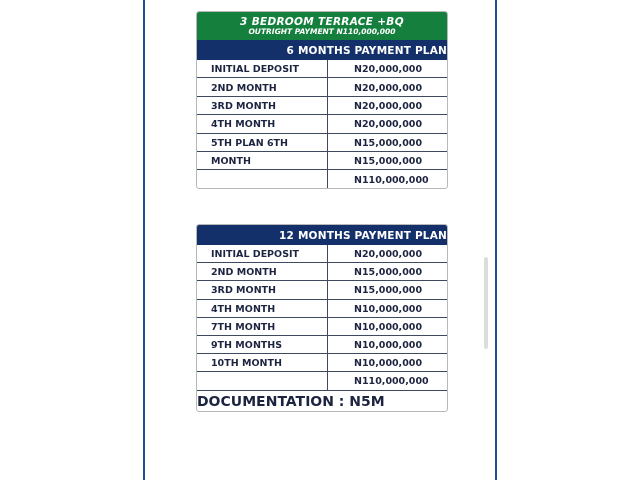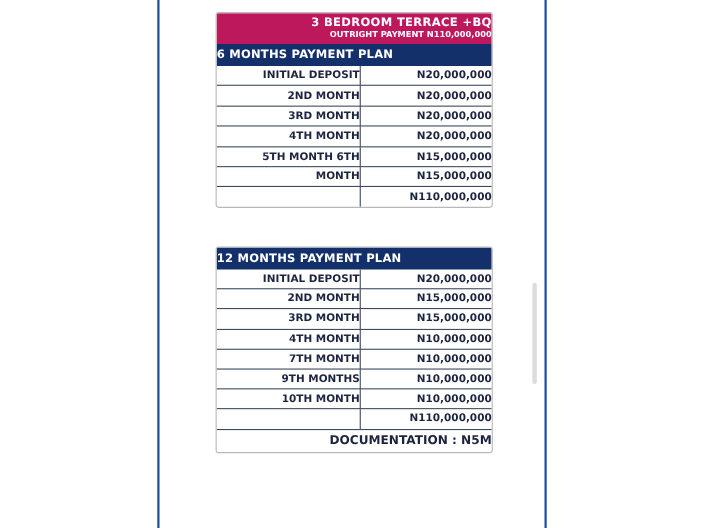--- a/index.html
+++ b/index.html
@@ -20,42 +20,42 @@
       width: 4px; height: 92px; background: #dcdcdc; border-radius: 2px;
     }
     .card {
       position: absolute; left: 196px; width: 250px;
       border: 1px solid #b8b8b8; border-radius: 3px; overflow: hidden;
       background: #fff;
     }
     .card1 { top: 11px; }
     .card2 { top: 224px; }
     .title-red {
-      background: #be185d; color: #fff; text-align: right;
-      height: 28px; box-sizing: border-box; padding-top: 3px;
+      background: #15803d; color: #fff; text-align: center;
+      height: 28px; box-sizing: border-box; padding-top: 3px; font-style: italic;
     }
     .title-red .main { font-size: 10.5px; font-weight: bold; letter-spacing: 0.3px; line-height: 12px; }
     .title-red .sub { font-size: 7.5px; font-weight: bold; line-height: 10px; }
     .plan-header {
-      background: #13306b; color: #fff; text-align: left;
+      background: #13306b; color: #fff; text-align: right;
       font-size: 10.5px; font-weight: bold; height: 20px; line-height: 20px;
       letter-spacing: 0.2px;
     }
-    table { border-collapse: collapse; width: 100%; text-align: right; }
+    table { border-collapse: collapse; width: 100%; }
     td {
       font-size: 9.5px; font-weight: bold; color: #1c2440;
       border-bottom: 1.5px solid #3d4a60; height: 17px; padding: 0;
     }
     tr:last-child td { border-bottom: none; }
     td.label { width: 116px; padding-left: 14px; border-right: 1.5px solid #3d4a60; }
     td.val { padding-left: 26px; }
     .card1 td { height: 17.4px; }
     .card2 td { height: 17.2px; }
     .doc-row {
-      text-align: right; font-size: 11px; font-weight: bold; color: #1c2440;
+      text-align: left; font-size: 14px; font-weight: bold; color: #1c2440;
       border-top: 1.5px solid #3d4a60; height: 20px; line-height: 20px;
     }
   </style>
 </head>
 <body>
 
 <div class="frame-line frame-left"></div>
 <div class="frame-line frame-right"></div>
 <div class="scrollbar"></div>
 
@@ -77,21 +77,21 @@
         </tr>
         <tr>
           <td class="label">3RD MONTH</td>
           <td class="val">N20,000,000</td>
         </tr>
         <tr>
           <td class="label">4TH MONTH</td>
           <td class="val">N20,000,000</td>
         </tr>
         <tr>
-          <td class="label">5TH  MONTH  6TH</td>
+          <td class="label">5TH  PLAN  6TH</td>
           <td class="val">N15,000,000</td>
         </tr>
         <tr>
           <td class="label">MONTH</td>
           <td class="val">N15,000,000</td>
         </tr>
         <tr>
           <td class="label"></td>
           <td class="val">N110,000,000</td>
         </tr>

